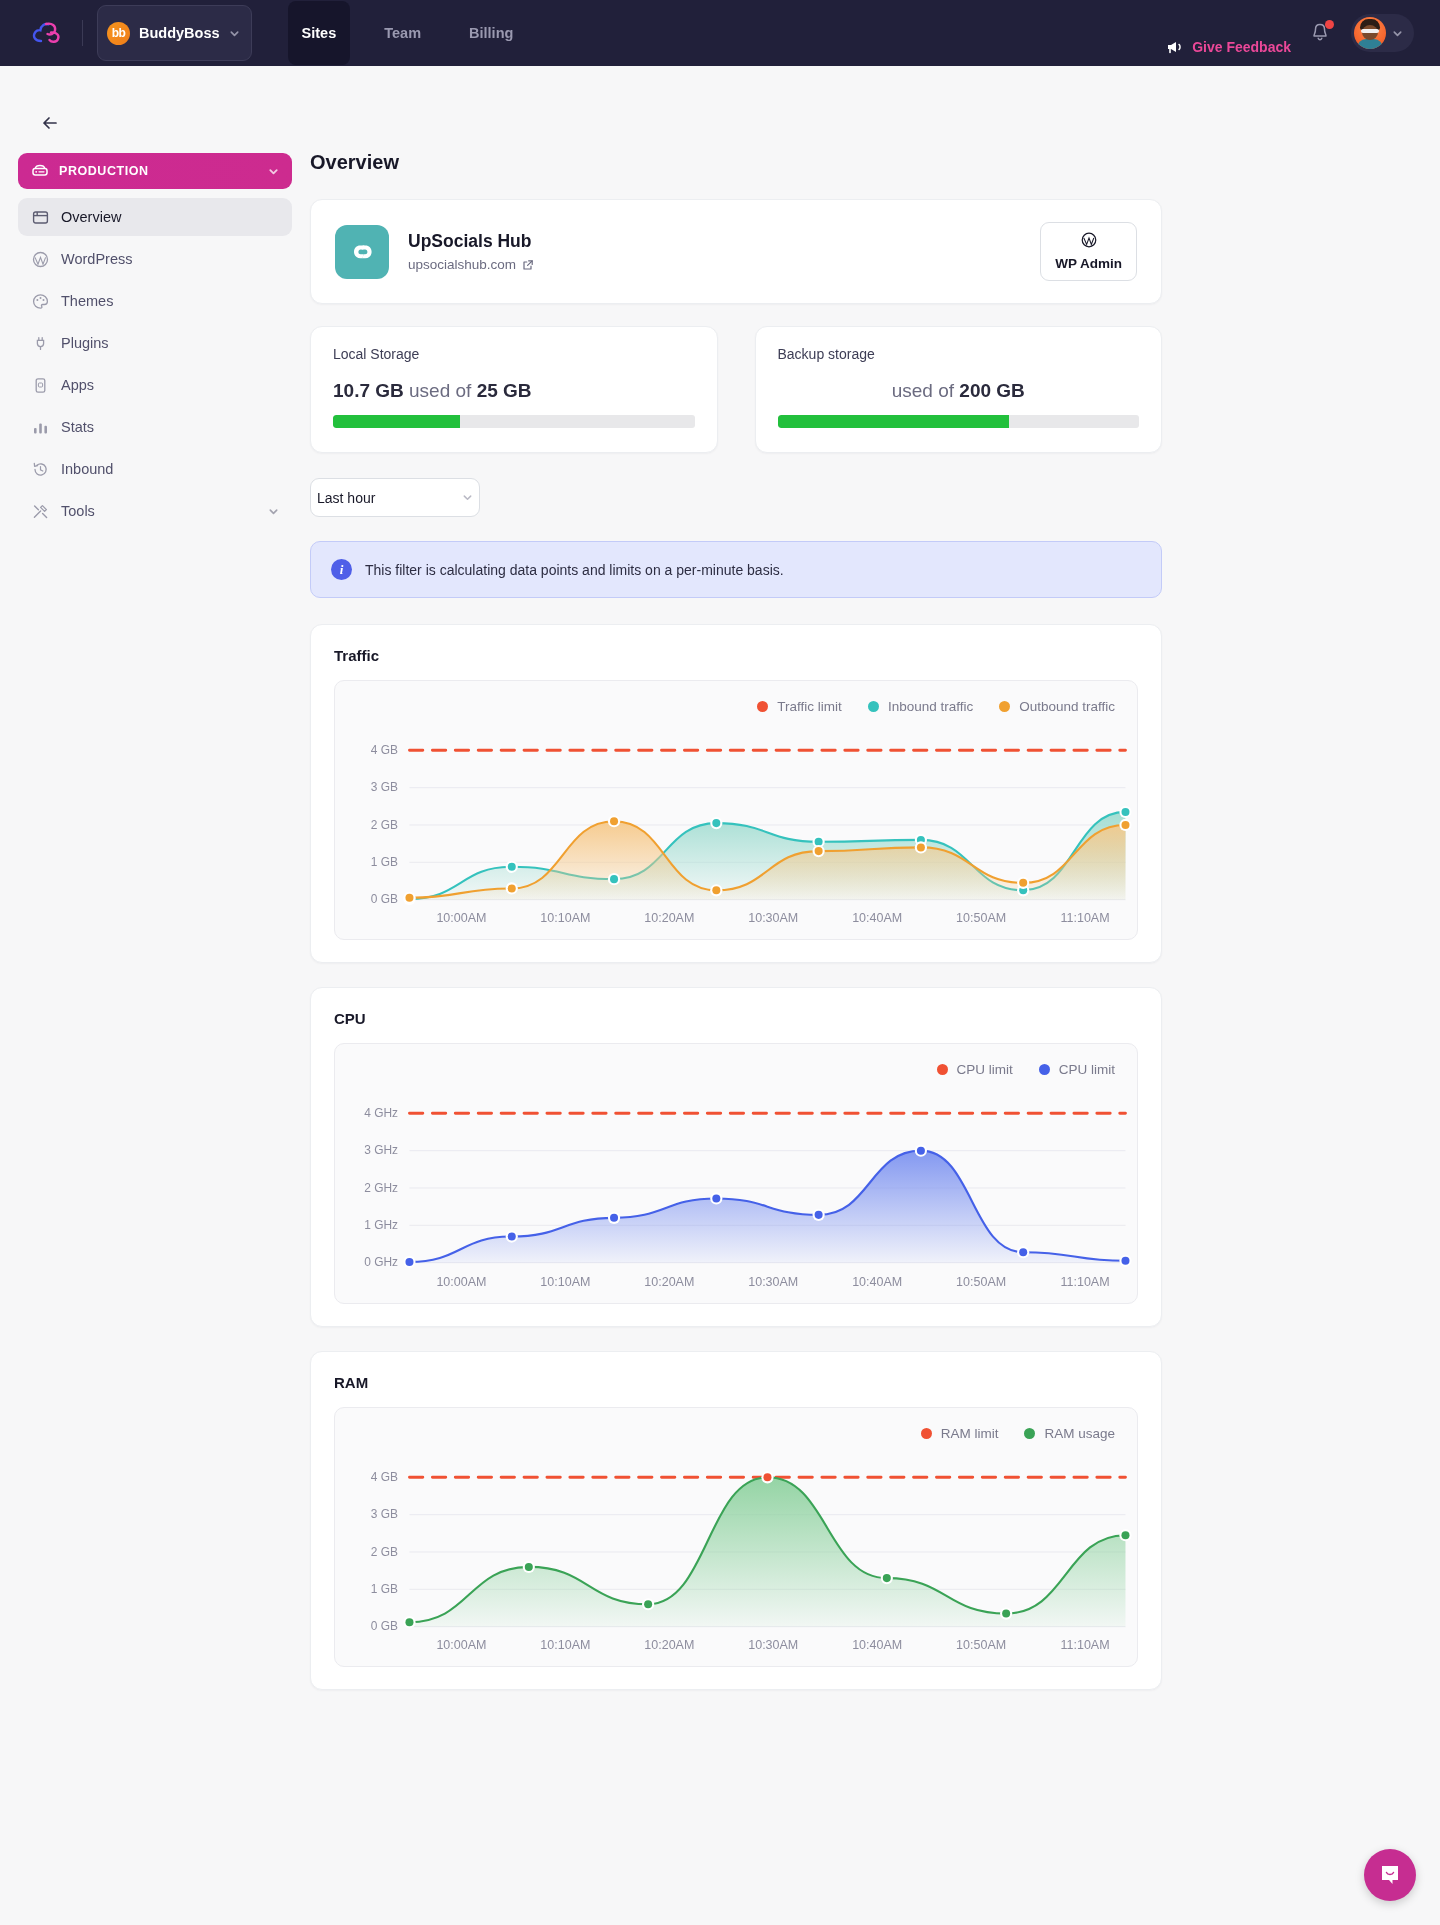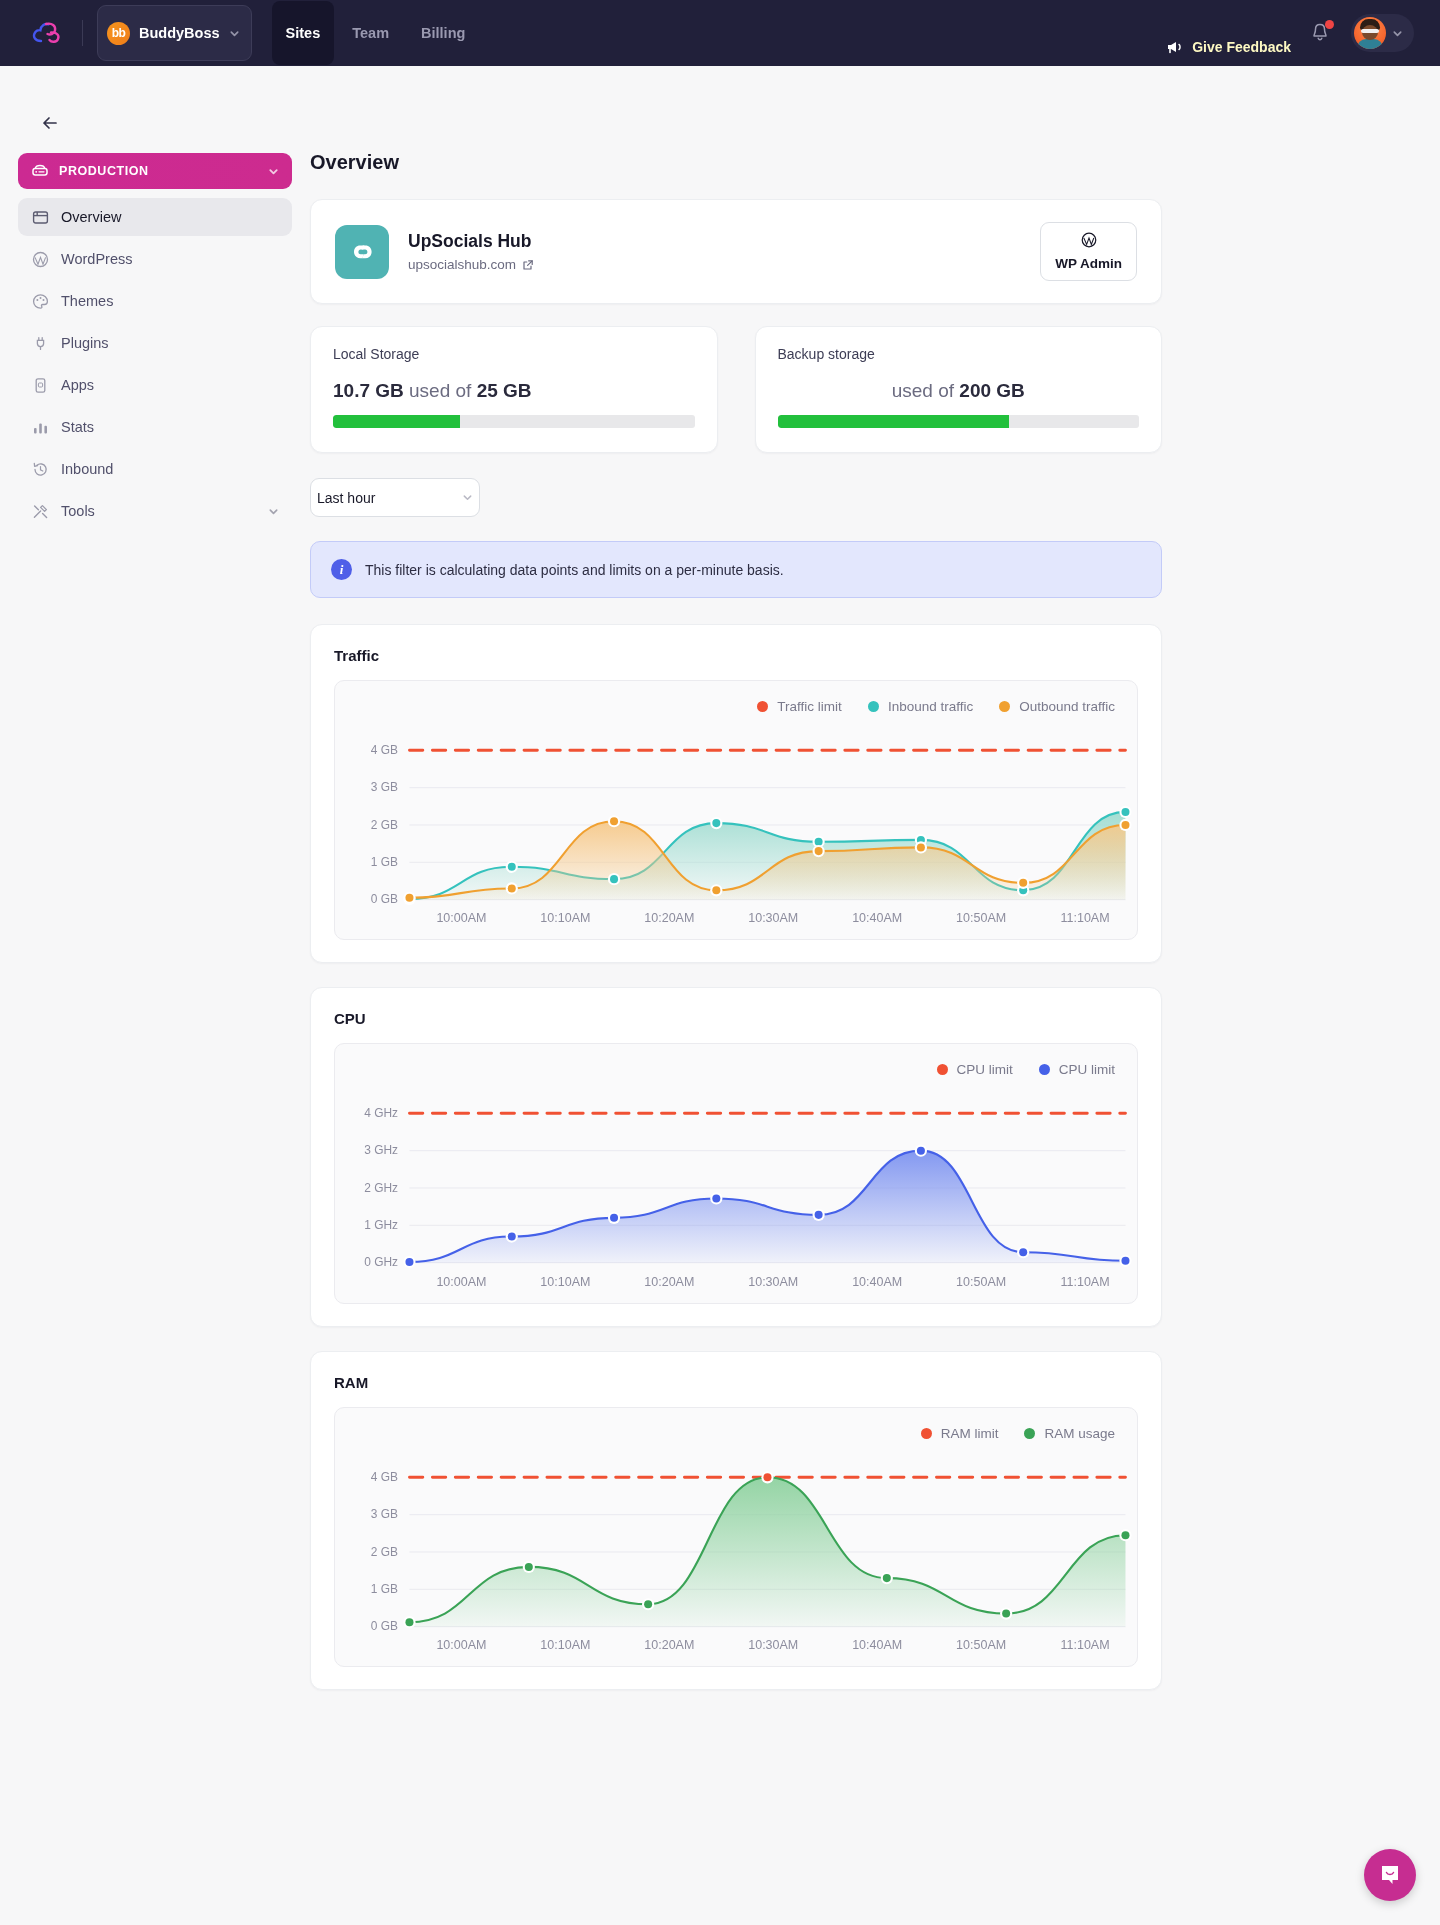--- a/index.html
+++ b/index.html
@@ -40,27 +40,28 @@
     letter-spacing: -0.5px;
   }
   .org-name { color: #fff; font-size: 14.5px; font-weight: 600; }
   .chev { width: 11px; height: 11px; opacity: .75; }
 
   .nav-links { display: flex; align-items: center; gap: 4px; margin-left: 20px; }
   .nav-link {
     color: #9a99b0; font-size: 14.5px; font-weight: 600;
     padding: 24px 14px; border-radius: 8px; cursor: pointer;
     text-decoration: none;
+    margin-left: 16px;
   }
   .nav-link.active { color: #ffffff; background: #16152b; }
 
   .topbar-right { margin-left: auto; display: flex; align-items: center; gap: 18px; }
   .feedback-btn {
     display: flex; align-items: center; gap: 8px;
-    color: #fef9c3; font-size: 14px; font-weight: 600; cursor: pointer; margin-top: 28px;
+    color: #ec4899; font-size: 14px; font-weight: 600; cursor: pointer; margin-top: 28px;
   }
   .bell-wrap { position: relative; width: 24px; height: 24px; cursor: pointer; }
   .bell-dot {
     position: absolute; top: -1px; right: -1px;
     width: 9px; height: 9px; border-radius: 50%;
     background: #ef4444;
   }
   .user-pill {
     display: flex; align-items: center; gap: 6px;
     background: #2c2b47; border-radius: 22px; padding: 3px 11px 3px 3px;

